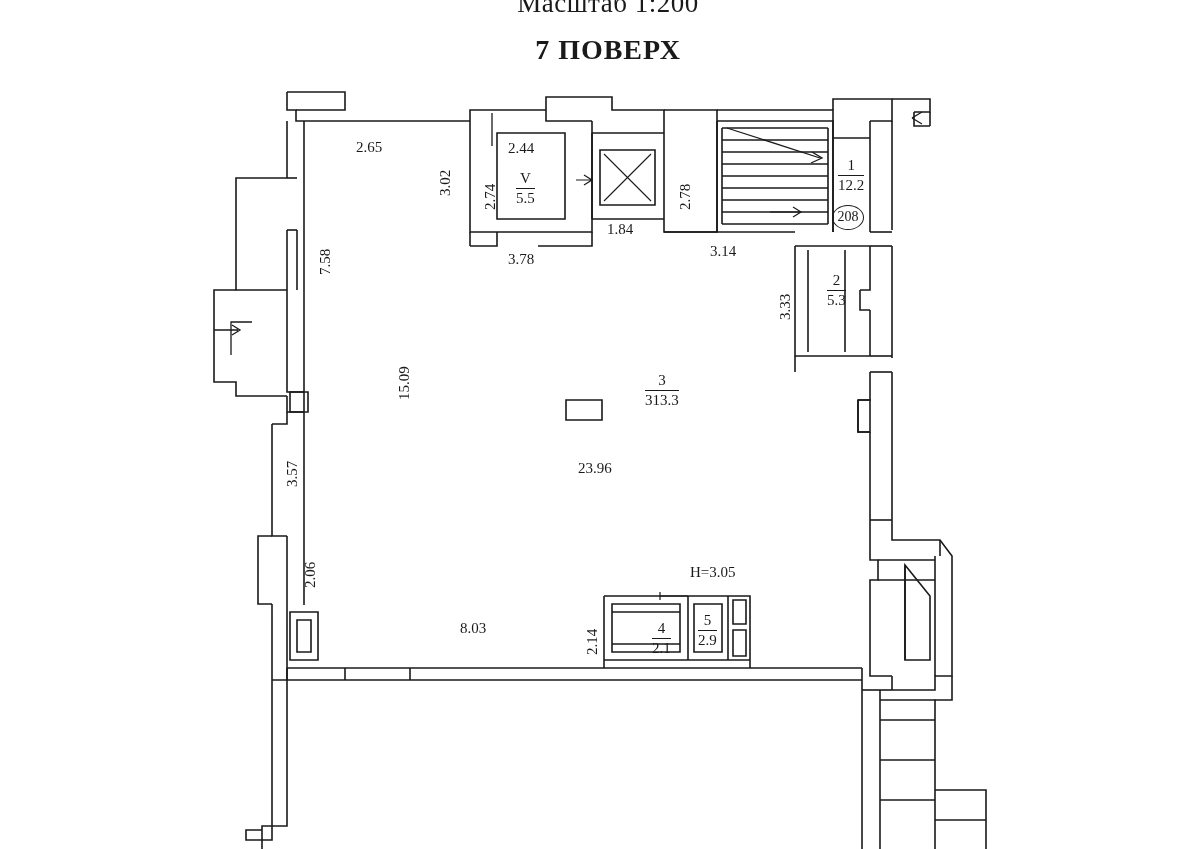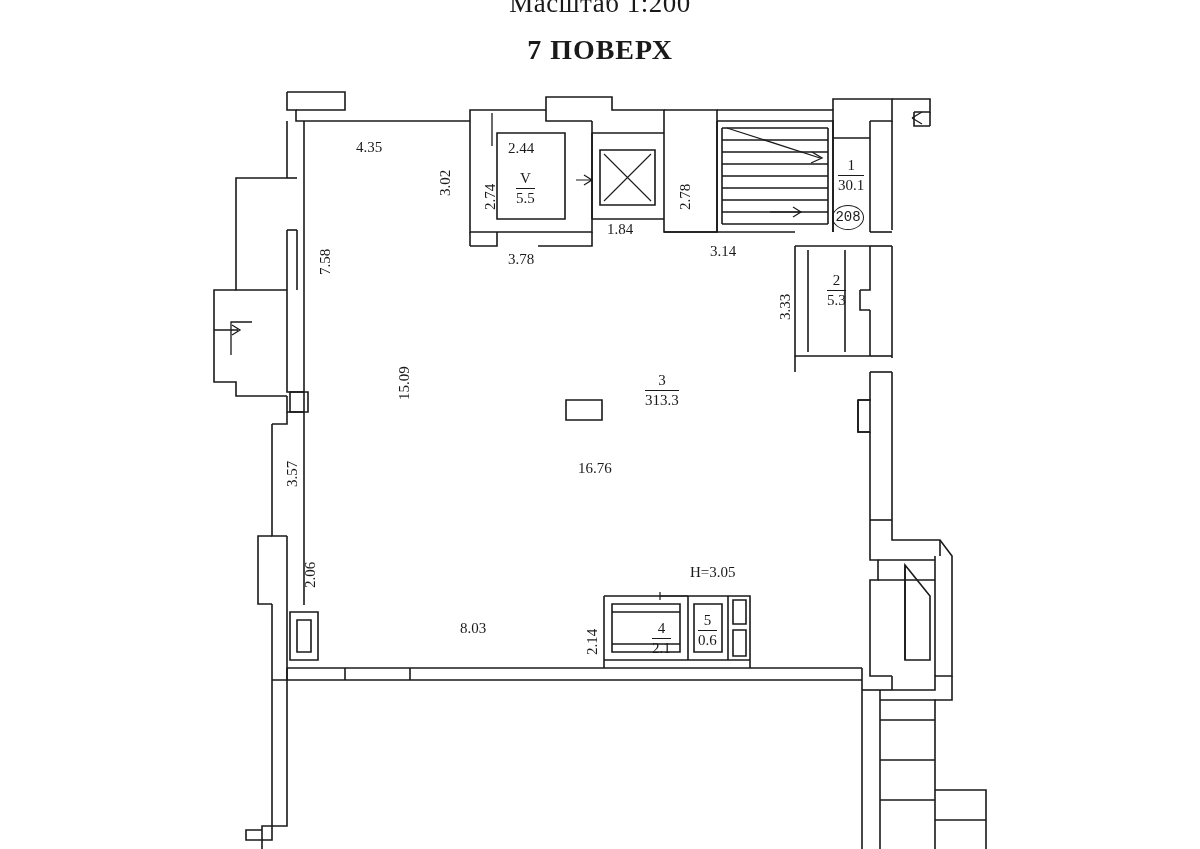--- a/index.html
+++ b/index.html
@@ -11,20 +11,21 @@
     width: 1200px;
     height: 849px;
     position: relative;
     overflow: hidden;
     font-family: "Liberation Serif", serif;
     color: #1a1a1a;
   }
   #plan-root {
     position: absolute;
     inset: 0;
+    padding-left: 8px;
   }
   .hdr {
     position: absolute;
     width: 100%;
     text-align: center;
     font-family: "Liberation Serif", serif;
   }
   #scale-caption {
     top: -12px;
     font-size: 27px;
@@ -73,21 +74,21 @@
   }
   .badge {
     position: absolute;
     width: 30px;
     height: 23px;
     border: 1.4px solid #1a1a1a;
     border-radius: 50%;
     font-size: 14px;
     text-align: center;
     line-height: 22px;
-    font-family: Liberation Mono, monospace;
+    font-family: Liberation Serif, serif;
   }
 </style>
 </head>
 <body>
 
 <div id="plan-root">
 
   <div class="hdr" id="scale-caption">Масштаб 1:200</div>
   <div class="hdr" id="floor-title">7 ПОВЕРХ</div>
 
@@ -240,58 +241,58 @@
 
       <path d="M287 178 L297 178"></path>
       <path d="M287 230 L297 230"></path>
 
       <path d="M290 392 L308 392 L308 412 L290 412 Z"></path>
 
       <path d="M858 400 L870 400 L870 432 L858 432 Z"></path>
     </g>
   </svg>
 
-  <div class="lbl" style="left:356px; top:140px;">4.35</div>
+  <div class="lbl" style="left:356px; top:140px;">2.65</div>
   <div class="lbl vert" style="left:438px; top:196px;">3.02</div>
   <div class="lbl vert" style="left:483px; top:210px;">2.74</div>
   <div class="lbl" style="left:508px; top:141px;">2.44</div>
   <div class="lbl vert" style="left:678px; top:210px;">2.78</div>
   <div class="lbl" style="left:508px; top:252px;">3.78</div>
   <div class="lbl" style="left:607px; top:222px;text-align:center;">1.84</div>
   <div class="lbl" style="left:710px; top:244px;">3.14</div>
   <div class="lbl vert" style="left:778px; top:320px;">3.33</div>
   <div class="lbl vert" style="left:318px; top:275px;">7.58</div>
   <div class="lbl vert" style="left:397px; top:400px;">15.09</div>
-  <div class="lbl" style="left:578px; top:461px;">16.76</div>
+  <div class="lbl" style="left:578px; top:461px;">23.96</div>
   <div class="lbl vert" style="left:285px; top:487px;">3.57</div>
   <div class="lbl vert" style="left:303px; top:588px;">2.06</div>
   <div class="lbl" style="left:460px; top:621px;">8.03</div>
   <div class="lbl vert" style="left:585px; top:655px;">2.14</div>
 
   <div class="lbl" style="left:690px; top:565px;">Н=3.05</div>
 
   <div class="roomnum" style="left:838px; top:157px;">
     <span class="num">1</span>
-    <span class="area">30.1</span>
+    <span class="area">12.2</span>
   </div>
   <div class="roomnum" style="left:827px; top:272px;">
     <span class="num">2</span>
     <span class="area">5.3</span>
   </div>
   <div class="roomnum" style="left:645px; top:372px;">
     <span class="num">3</span>
     <span class="area">313.3</span>
   </div>
   <div class="roomnum" style="left:652px; top:620px;">
     <span class="num">4</span>
     <span class="area">2.1</span>
   </div>
   <div class="roomnum" style="left:698px; top:612px;">
     <span class="num">5</span>
-    <span class="area">0.6</span>
+    <span class="area">2.9</span>
   </div>
   <div class="roomnum" style="left:516px; top:170px;">
     <span class="num">V</span>
     <span class="area">5.5</span>
   </div>
 
   <div class="badge" style="left:832px; top:205px;">208</div>
 
 </div>
 

